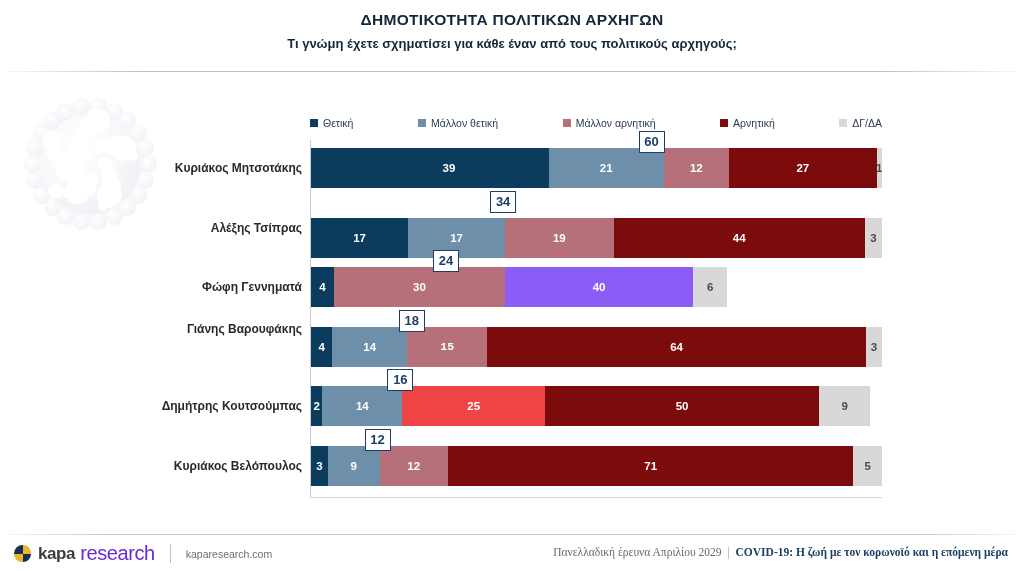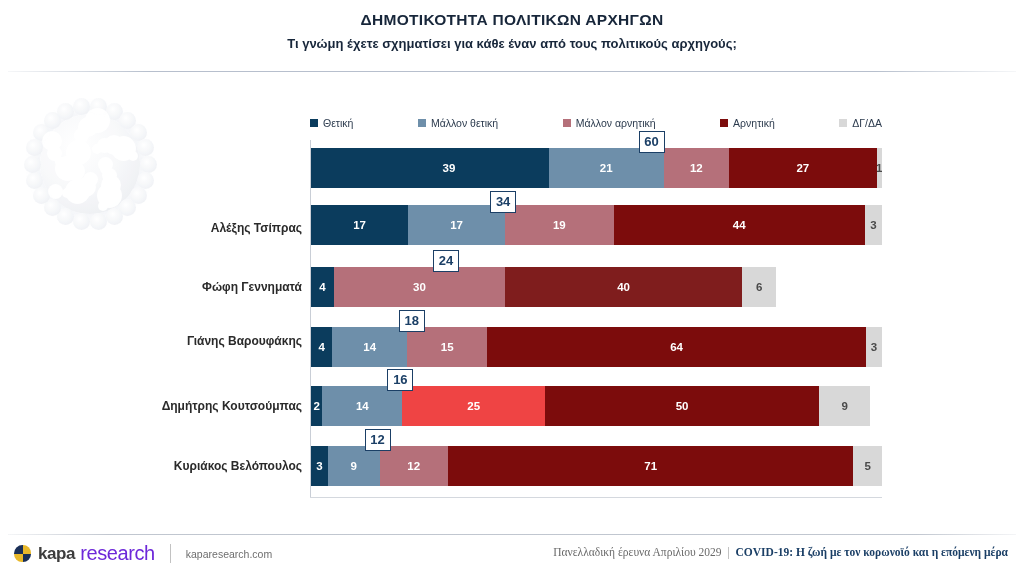--- a/index.html
+++ b/index.html
@@ -191,23 +191,24 @@
       <span class="legend-swatch" style="background: rgb(124, 12, 12);"></span>
       <span class="legend-label">Αρνητική</span>
     </div>
     <div class="legend-item">
       <span class="legend-swatch" style="background: rgb(216, 216, 216);"></span>
       <span class="legend-label">ΔΓ/ΔΑ</span>
     </div>
   </div>
 
 <div id="cat-labels">
+    <div class="cat-label" style="top: 8px;">Κυριάκος Μητσοτάκης</div>
     <div class="cat-label" style="top: 67.5px;">Αλέξης Τσίπρας</div>
     <div class="cat-label" style="top: 127px;">Φώφη Γεννηματά</div>
-    <div class="cat-label" style="top: 181px;">Γιάνης Βαρουφάκης</div>
+    <div class="cat-label" style="top: 169px;">Γιάνης Βαρουφάκης</div>
     <div class="cat-label" style="top: 246px;">Δημήτρης Κουτσούμπας</div>
     <div class="cat-label" style="top: 305.5px;">Κυριάκος Βελόπουλος</div>
   </div>
 
 <div id="plot">
   <div id="plot-axis"></div>
   <div id="plot-baseline"></div>
 <div class="bar-row" style="top: 8px;">
       <div class="seg" title="Θετική: 39%" style="width: 247px; background: rgb(11, 60, 93); padding-left: 38px;">
         <span class="val">39</span>
@@ -219,21 +220,21 @@
         <span class="val">12</span>
       </div>
       <div class="seg" title="Αρνητική: 27%" style="width: 154.17px; background: rgb(124, 12, 12);">
         <span class="val">27</span>
       </div>
       <div class="seg dgda" title="ΔΓ/ΔΑ: 1%" style="width: 5.71px; background: rgb(216, 216, 216);">
         <span class="val">1</span>
       </div>
     </div>
     <div class="callout" style="left: 328.6px; top: -9px;">60</div>
-    <div class="bar-row" style="top: 65px;">
+    <div class="bar-row" style="top: 78px;">
       <div class="seg" title="Θετική: 17%" style="width: 97.07px; background: rgb(11, 60, 93);">
         <span class="val">17</span>
       </div>
       <div class="seg" title="Μάλλον θετική: 17%" style="width: 97.07px; background: rgb(110, 143, 170);">
         <span class="val">17</span>
       </div>
       <div class="seg" title="Μάλλον αρνητική: 19%" style="width: 108.49px; background: rgb(181, 112, 122);">
         <span class="val">19</span>
       </div>
       <div class="seg" title="Αρνητική: 44%" style="width: 251.24px; background: rgb(124, 12, 12);">
@@ -244,36 +245,36 @@
       </div>
     </div>
     <div class="callout" style="left: 180.14px; top: 50.5px;">34</div>
     <div class="bar-row" style="top: 127px;">
       <div class="seg" title="Θετική: 4%" style="width: 22.84px; background: rgb(11, 60, 93);">
         <span class="val">4</span>
       </div>
       <div class="seg" title="Μάλλον αρνητική: 30%" style="width: 171.3px; background: rgb(181, 112, 122);">
         <span class="val">30</span>
       </div>
-      <div class="seg" title="Αρνητική: 40%" style="width: 237px; background: #7f1d1d;">
+      <div class="seg" title="Αρνητική: 40%" style="width: 188px; background: #8b5cf6;">
         <span class="val">40</span>
       </div>
       <div class="seg dgda" title="ΔΓ/ΔΑ: 6%" style="width: 34.26px; background: rgb(216, 216, 216);">
         <span class="val">6</span>
       </div>
     </div>
     <div class="callout" style="left: 123.04px; top: 110px;">24</div>
     <div class="bar-row" style="top: 186.5px;">
       <div class="seg" title="Θετική: 4%" style="width: 22.84px; background: rgb(11, 60, 93);">
         <span class="val">4</span>
       </div>
       <div class="seg" title="Μάλλον θετική: 14%" style="width: 79.94px; background: rgb(110, 143, 170);">
         <span class="val">14</span>
       </div>
-      <div class="seg" title="Μάλλον αρνητική: 15%" style="width: 85.65px; background: rgb(181, 112, 122);">
+      <div class="seg" title="Μάλλον αρνητική: 15%" style="width: 85.65px; background: rgb(181, 112, 122); font-family: Liberation Mono, monospace;">
         <span class="val">15</span>
       </div>
       <div class="seg" title="Αρνητική: 64%" style="width: 405px; background: rgb(124, 12, 12);">
         <span class="val">64</span>
       </div>
       <div class="seg dgda" title="ΔΓ/ΔΑ: 3%" style="width: 17.13px; background: rgb(216, 216, 216);">
         <span class="val">3</span>
       </div>
     </div>
     <div class="callout" style="left: 88.78px; top: 169.5px;">18</div>

